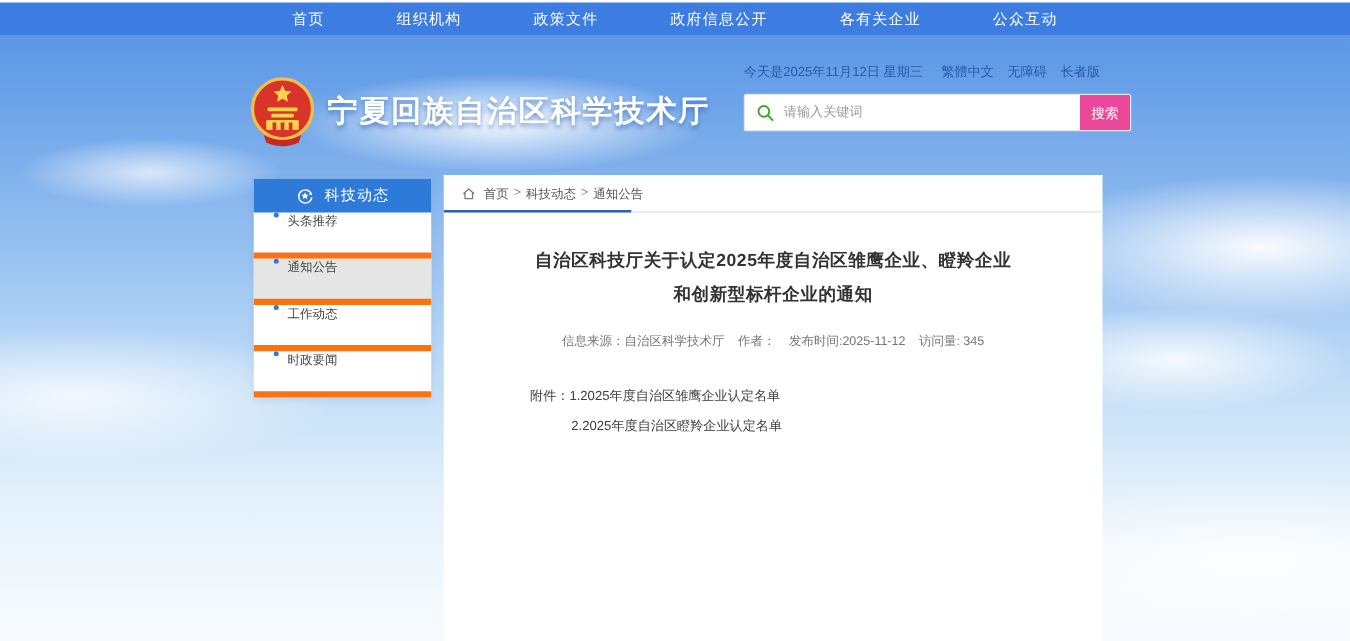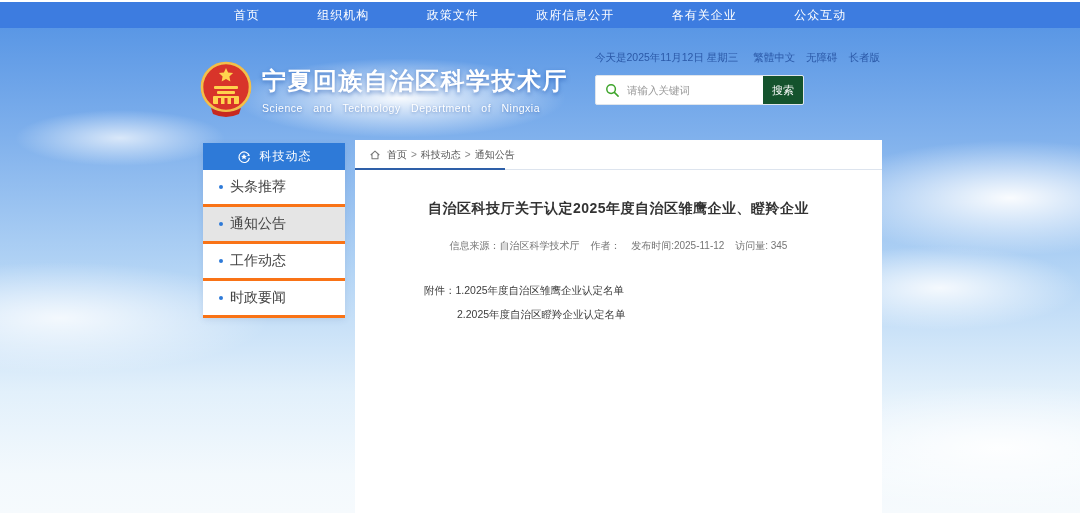--- a/index.html
+++ b/index.html
@@ -31,37 +31,37 @@
   .site-title { font-size:24px; font-weight:bold; color:#fff; letter-spacing:1.5px;
     text-shadow:0 2px 4px rgba(22,75,165,.55); }
   .site-subtitle { margin-top:5px; font-size:10.5px; color:#fff; word-spacing:7px; letter-spacing:.5px;
     text-shadow:0 1px 3px rgba(22,75,165,.5); }
 
   
   .header-right { position:absolute; left:595px; top:51px; width:285px; z-index:4; }
   .util-row { display:flex; justify-content:space-between; align-items:flex-start;
     font-size:10.5px; color:#2b59a8; }
   .util-links a { color:#2b59a8; text-decoration:none; margin-left:8px; cursor:pointer; }
-  .search-row { margin-top:10px; width:209px; height:30px; display:flex; align-items:center;
+  .search-row { margin-top:10px; width:310px; height:30px; display:flex; align-items:center;
     background:#fff; border:1px solid #dfe5ec; border-radius:2px; overflow:hidden; }
   .search-icon { width:15px; height:15px; margin:0 7px 0 9px; flex:none; }
   .search-input { flex:1; height:100%; border:none; outline:none; font-size:10.5px; color:#333;
     font-family:inherit; min-width:0; }
   .search-input::placeholder { color:#999; }
-  .search-btn { width:40px; height:30px; flex:none; background:#14532d; color:#fff;
+  .search-btn { width:40px; height:30px; flex:none; background:#ec4899; color:#fff;
     border:none; font-size:11px; cursor:pointer; font-family:Liberation Mono, monospace; }
 
   
   .sidebar { position:absolute; left:203px; top:143px; width:142px; z-index:4;
     background:#fff; box-shadow:0 2px 6px rgba(60,90,140,.12); }
   .sidebar-header { height:27px; background:#2e7ad8; color:#fff; font-size:12px;
     display:flex; align-items:center; justify-content:center; letter-spacing:1px; }
   .sb-icon { width:14px; height:14px; margin-right:9px; }
-  .sb-item { height:37px; display:flex; align-items:center; padding-left:16px;
-    font-size:14px; color:#444; border-bottom:3px solid #f97316; cursor:pointer; }
+  .sb-item { height:37px; display:flex; align-items:flex-start; padding-left:16px;
+    font-size:10px; color:#444; border-bottom:5px solid #f97316; cursor:pointer; }
   .sb-item .dot { width:4px; height:4px; border-radius:50%; background:#2e7ad8; margin-right:7px; flex:none; }
   .sb-item.active { background:#e5e5e5; }
 
   
   .content { position:absolute; left:355px; top:140px; width:527px; height:373px;
     background:#fff; z-index:3; overflow:hidden; }
   .breadcrumb { height:29px; display:flex; align-items:center; padding-left:14px;
     font-size:10px; color:#555; }
   .breadcrumb a { color:#555; text-decoration:none; cursor:pointer; margin:0 2px; }
   .breadcrumb .sep { color:#888; margin:0 2px; }
@@ -108,21 +108,20 @@
         <rect x="18" y="31" width="18" height="3" rx="1" fill="#ffd34d"></rect>
         <rect x="14" y="36" width="26" height="8" rx="1" fill="#ffd34d"></rect>
         <rect x="19" y="38" width="3" height="6" fill="#d8342a"></rect>
         <rect x="25.5" y="38" width="3" height="6" fill="#d8342a"></rect>
         <rect x="32" y="38" width="3" height="6" fill="#d8342a"></rect>
         <path d="M12 48 q15 8 30 0 l-2 6 q-13 6 -26 0 z" fill="#c8291f"></path>
       </svg>
     </span>
     <div class="brand-text">
       <div class="site-title">宁夏回族自治区科学技术厅</div>
-      <div class="site-subtitle">Science and Technology Department of Ningxia</div>
     </div>
   </div>
 
   <div class="header-right">
     <div class="util-row">
       <span>今天是2025年11月12日 星期三</span>
       <span class="util-links">
         <a>繁體中文</a>
         <a>无障碍</a>
         <a>长者版</a>
@@ -181,21 +180,21 @@
       <a>首页</a>
       <span class="sep">&gt;</span>
       <a>科技动态</a>
       <span class="sep">&gt;</span>
       <a>通知公告</a>
     </div>
     <div class="crumb-line">
       <span class="blue-seg"></span>
     </div>
 
-    <h1 class="article-title"><span>自治区科技厅关于认定2025年度自治区雏鹰企业、瞪羚企业</span><br></h1>
+    <h1 class="article-title"><span>自治区科技厅关于认定2025年度自治区雏鹰企业、瞪羚企业</span><br><span>和创新型标杆企业的通知</span></h1>
 
     <div class="meta">
       <span>信息来源：自治区科学技术厅</span>
       <span>作者：</span>
       <span>发布时间:2025-11-12</span>
       <span>访问量: 345</span>
     </div>
 
 
     <div class="attachments">

